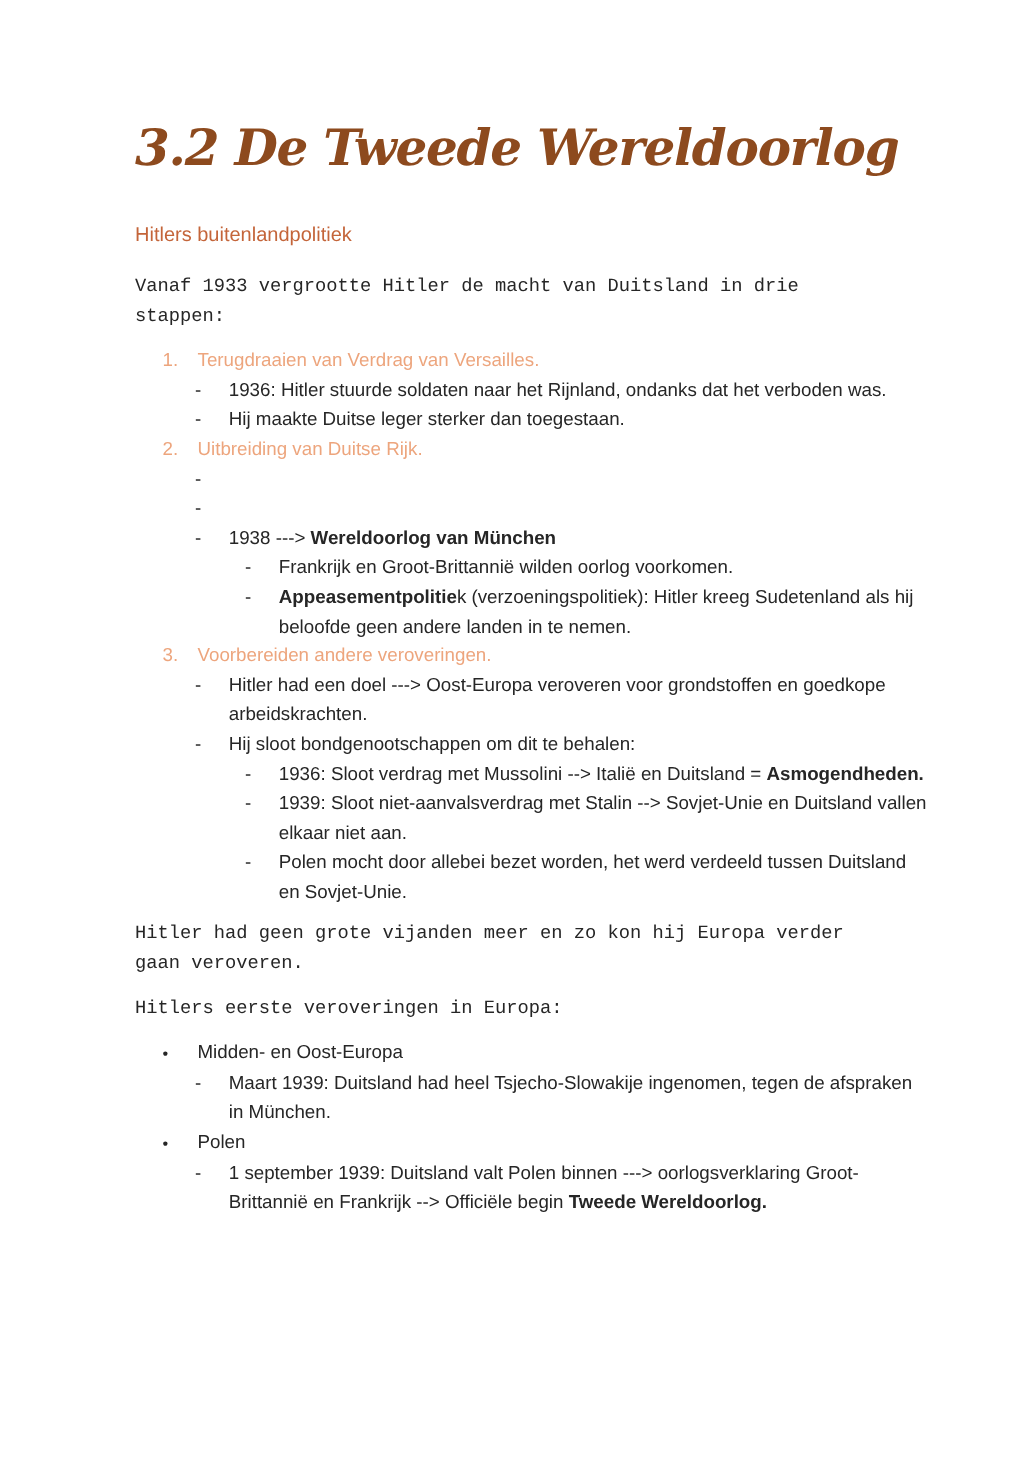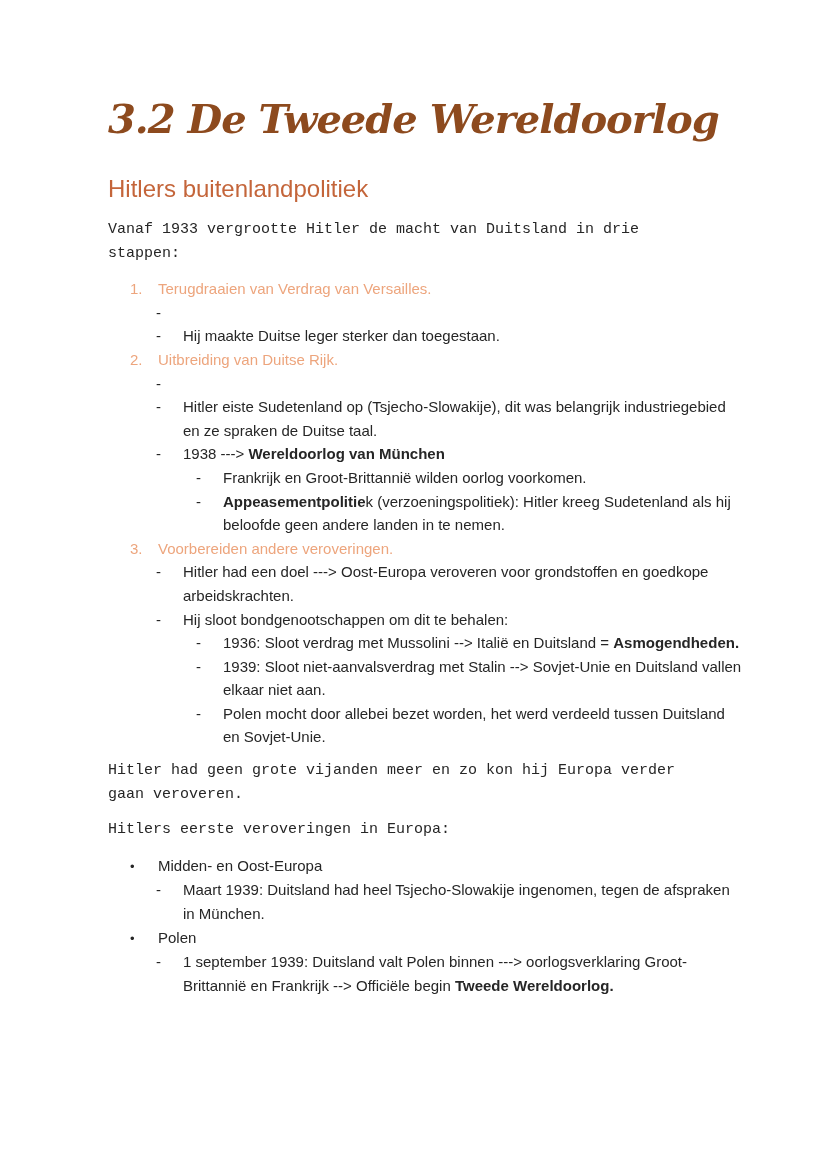--- a/index.html
+++ b/index.html
@@ -21,21 +21,21 @@
     font-weight: 700;
     font-size: 40px;
     line-height: 46px;
     letter-spacing: -1px;
     margin: 0 0 16px 0;
     color: var(--c-title, #8d4a1e);
     white-space: nowrap;
   }
   .doc-heading {
     font-weight: 400;
-    font-size: 24px;
+    font-size: 16px;
     line-height: 26px;
     margin: 34px 0 16px 0;
     color: var(--c-heading, #c4653a);
   }
   .doc-para {
     margin: 0 0 12px 0;
     line-height: 23.6px;
     max-width: 568px;
     white-space: pre-wrap;
     font-family: Liberation Mono, monospace;
@@ -67,36 +67,35 @@
   <h1 class="doc-title">3.2 De Tweede Wereldoorlog</h1>
   <div>
       <h2 class="doc-heading">Hitlers buitenlandpolitiek</h2>
       <p class="doc-para"><span>Vanaf 1933 vergrootte Hitler de macht van Duitsland in drie stappen:</span></p>
       <div class="doc-item lv-num accent">
         <span class="marker">1.</span>
         <div class="item-text"><span>Terugdraaien van Verdrag van Versailles.</span></div>
       </div>
       <div class="doc-item lv-dash1">
         <span class="marker">-</span>
+        <div class="item-text"><span>1936: Hitler stuurde soldaten naar het Rijnland, ondanks dat het verboden was.</span></div>
       </div>
       <div class="doc-item lv-dash1">
         <span class="marker">-</span>
         <div class="item-text"><span>Hij maakte Duitse leger sterker dan toegestaan.</span></div>
       </div>
       <div class="doc-item lv-num accent">
         <span class="marker">2.</span>
         <div class="item-text"><span>Uitbreiding van Duitse Rijk.</span></div>
       </div>
       <div class="doc-item lv-dash1">
         <span class="marker">-</span>
       </div>
       <div class="doc-item lv-dash1">
         <span class="marker">-</span>
-        <div class="item-text"><span>Hitler eiste Sudetenland op (Tsjecho-Slowakije), dit was belangrijk industriegebied
-en ze spraken de Duitse taal.</span></div>
       </div>
       <div class="doc-item lv-dash1">
         <span class="marker">-</span>
         <div class="item-text"><span>1938 ---&gt; </span><strong>Wereldoorlog van München</strong></div>
       </div>
       <div class="doc-item lv-dash2">
         <span class="marker">-</span>
         <div class="item-text"><span>Frankrijk en Groot-Brittannië wilden oorlog voorkomen.</span></div>
       </div>
       <div class="doc-item lv-dash2">

